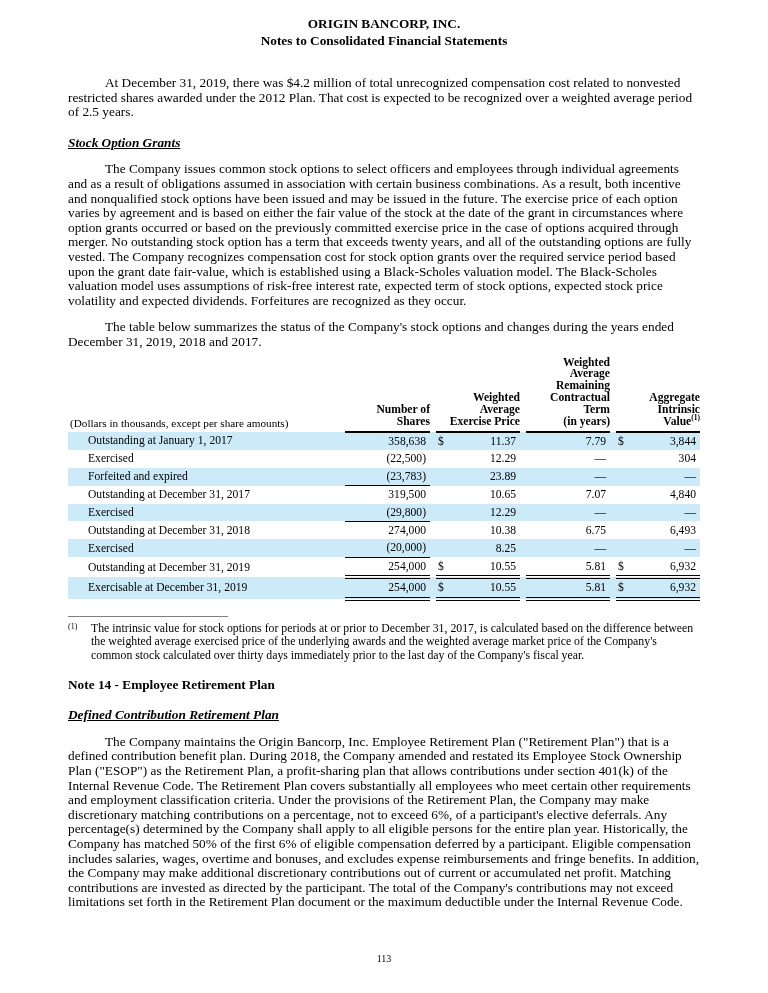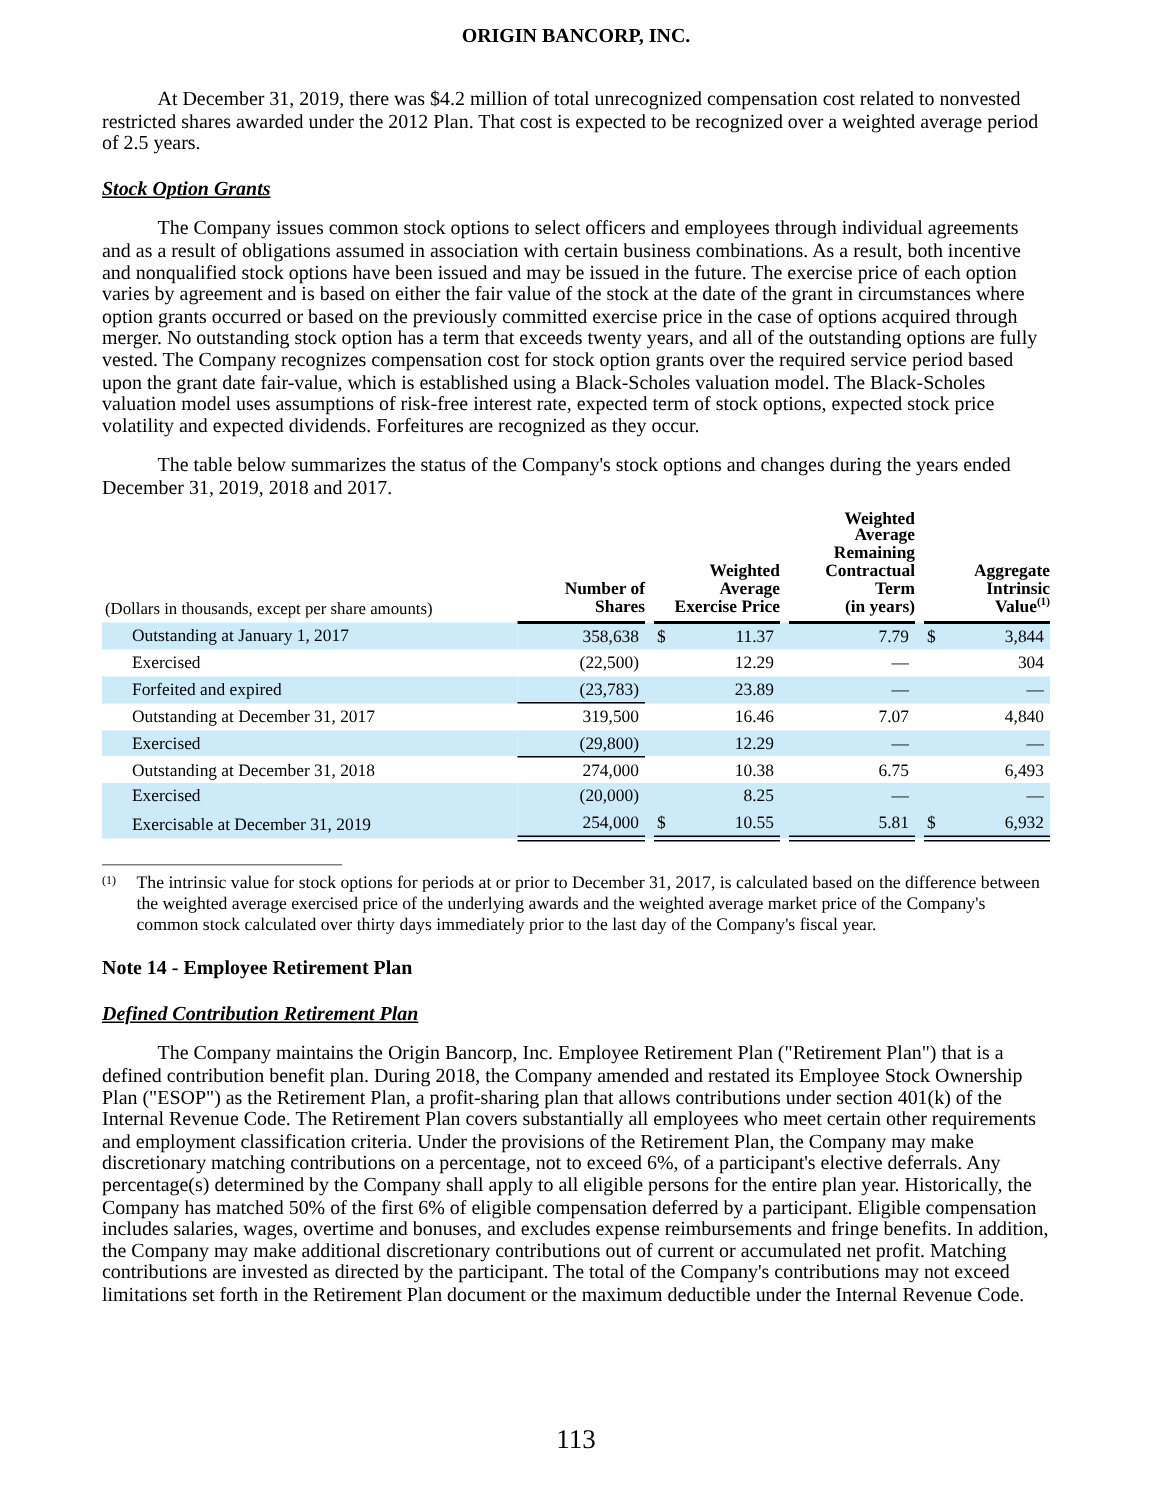--- a/index.html
+++ b/index.html
@@ -42,28 +42,29 @@
   .stock-table td.bt  { border-top: 1px solid #000; }
   .stock-table td.dbl { border-bottom: 4px double #000; }
   .hdr-sup { font-size: 7.5px; vertical-align: super; line-height: 0; }
 
   
   .footnote { margin-top: 15px; font-size: 11.8px; line-height: 13.7px; }
   .fn-rule { width: 160px; border-top: 1px solid #808080; margin-bottom: 5px; }
   .fn-body { position: relative; padding-left: 23px; }
   .fn-marker { position: absolute; left: 0; top: -2px; font-size: 8px; }
 
-  .page-number { position: absolute; top: 952px; left: 0; width: 768px; text-align: center; font-size: 18px; }
+  .page-number { position: absolute; top: 952px; left: 0; width: 768px; text-align: center; font-size: 10px; }
 </style>
 </head>
 <body>
 
 <div class="page">
 
   <div class="doc-title">ORIGIN BANCORP, INC.</div>
+  <div class="doc-title">Notes to Consolidated Financial Statements</div>
 
   <p class="para first">At December 31, 2019, there was $4.2 million of total unrecognized compensation cost related to nonvested restricted shares awarded under the 2012 Plan. That cost is expected to be recognized over a weighted average period of 2.5 years.</p>
 
   <div class="heading-bi">Stock Option Grants</div>
 
   <p class="para">The Company issues common stock options to select officers and employees through individual agreements and as a result of obligations assumed in association with certain business combinations. As a result, both incentive and nonqualified stock options have been issued and may be issued in the future. The exercise price of each option varies by agreement and is based on either the fair value of the stock at the date of the grant in circumstances where option grants occurred or based on the previously committed exercise price in the case of options acquired through merger. No outstanding stock option has a term that exceeds twenty years, and all of the outstanding options are fully vested. The Company recognizes compensation cost for stock option grants over the required service period based upon the grant date fair-value, which is established using a Black-Scholes valuation model. The Black-Scholes valuation model uses assumptions of risk-free interest rate, expected term of stock options, expected stock price volatility and expected dividends. Forfeitures are recognized as they occur.</p>
 
   <p class="para">The table below summarizes the status of the Company's stock options and changes during the years ended December 31, 2019, 2018 and 2017.</p>
 
   <table class="stock-table">
@@ -136,21 +137,21 @@
           <td class="num">—</td>
           <td class="gap"></td>
           <td class="dollar"></td>
           <td class="num">—</td>
         </tr>
         <tr>
           <td class="label">Outstanding at December 31, 2017</td>
           <td class="num bt">319,500</td>
           <td class="gap"></td>
           <td class="dollar"></td>
-          <td class="num">16.46</td>
+          <td class="num">10.65</td>
           <td class="gap"></td>
           <td class="num">7.07</td>
           <td class="gap"></td>
           <td class="dollar"></td>
           <td class="num">4,840</td>
         </tr>
         <tr class="shaded">
           <td class="label">Exercised</td>
           <td class="num">(29,800)</td>
           <td class="gap"></td>
@@ -178,20 +179,32 @@
           <td class="label">Exercised</td>
           <td class="num">(20,000)</td>
           <td class="gap"></td>
           <td class="dollar"></td>
           <td class="num">8.25</td>
           <td class="gap"></td>
           <td class="num">—</td>
           <td class="gap"></td>
           <td class="dollar"></td>
           <td class="num">—</td>
+        </tr>
+        <tr>
+          <td class="label">Outstanding at December 31, 2019</td>
+          <td class="num bt dbl">254,000</td>
+          <td class="gap"></td>
+          <td class="dollar dbl">$</td>
+          <td class="num dbl">10.55</td>
+          <td class="gap"></td>
+          <td class="num dbl">5.81</td>
+          <td class="gap"></td>
+          <td class="dollar dbl">$</td>
+          <td class="num dbl">6,932</td>
         </tr>
         <tr class="shaded">
           <td class="label">Exercisable at December 31, 2019</td>
           <td class="num dbl">254,000</td>
           <td class="gap"></td>
           <td class="dollar dbl">$</td>
           <td class="num dbl">10.55</td>
           <td class="gap"></td>
           <td class="num dbl">5.81</td>
           <td class="gap"></td>

